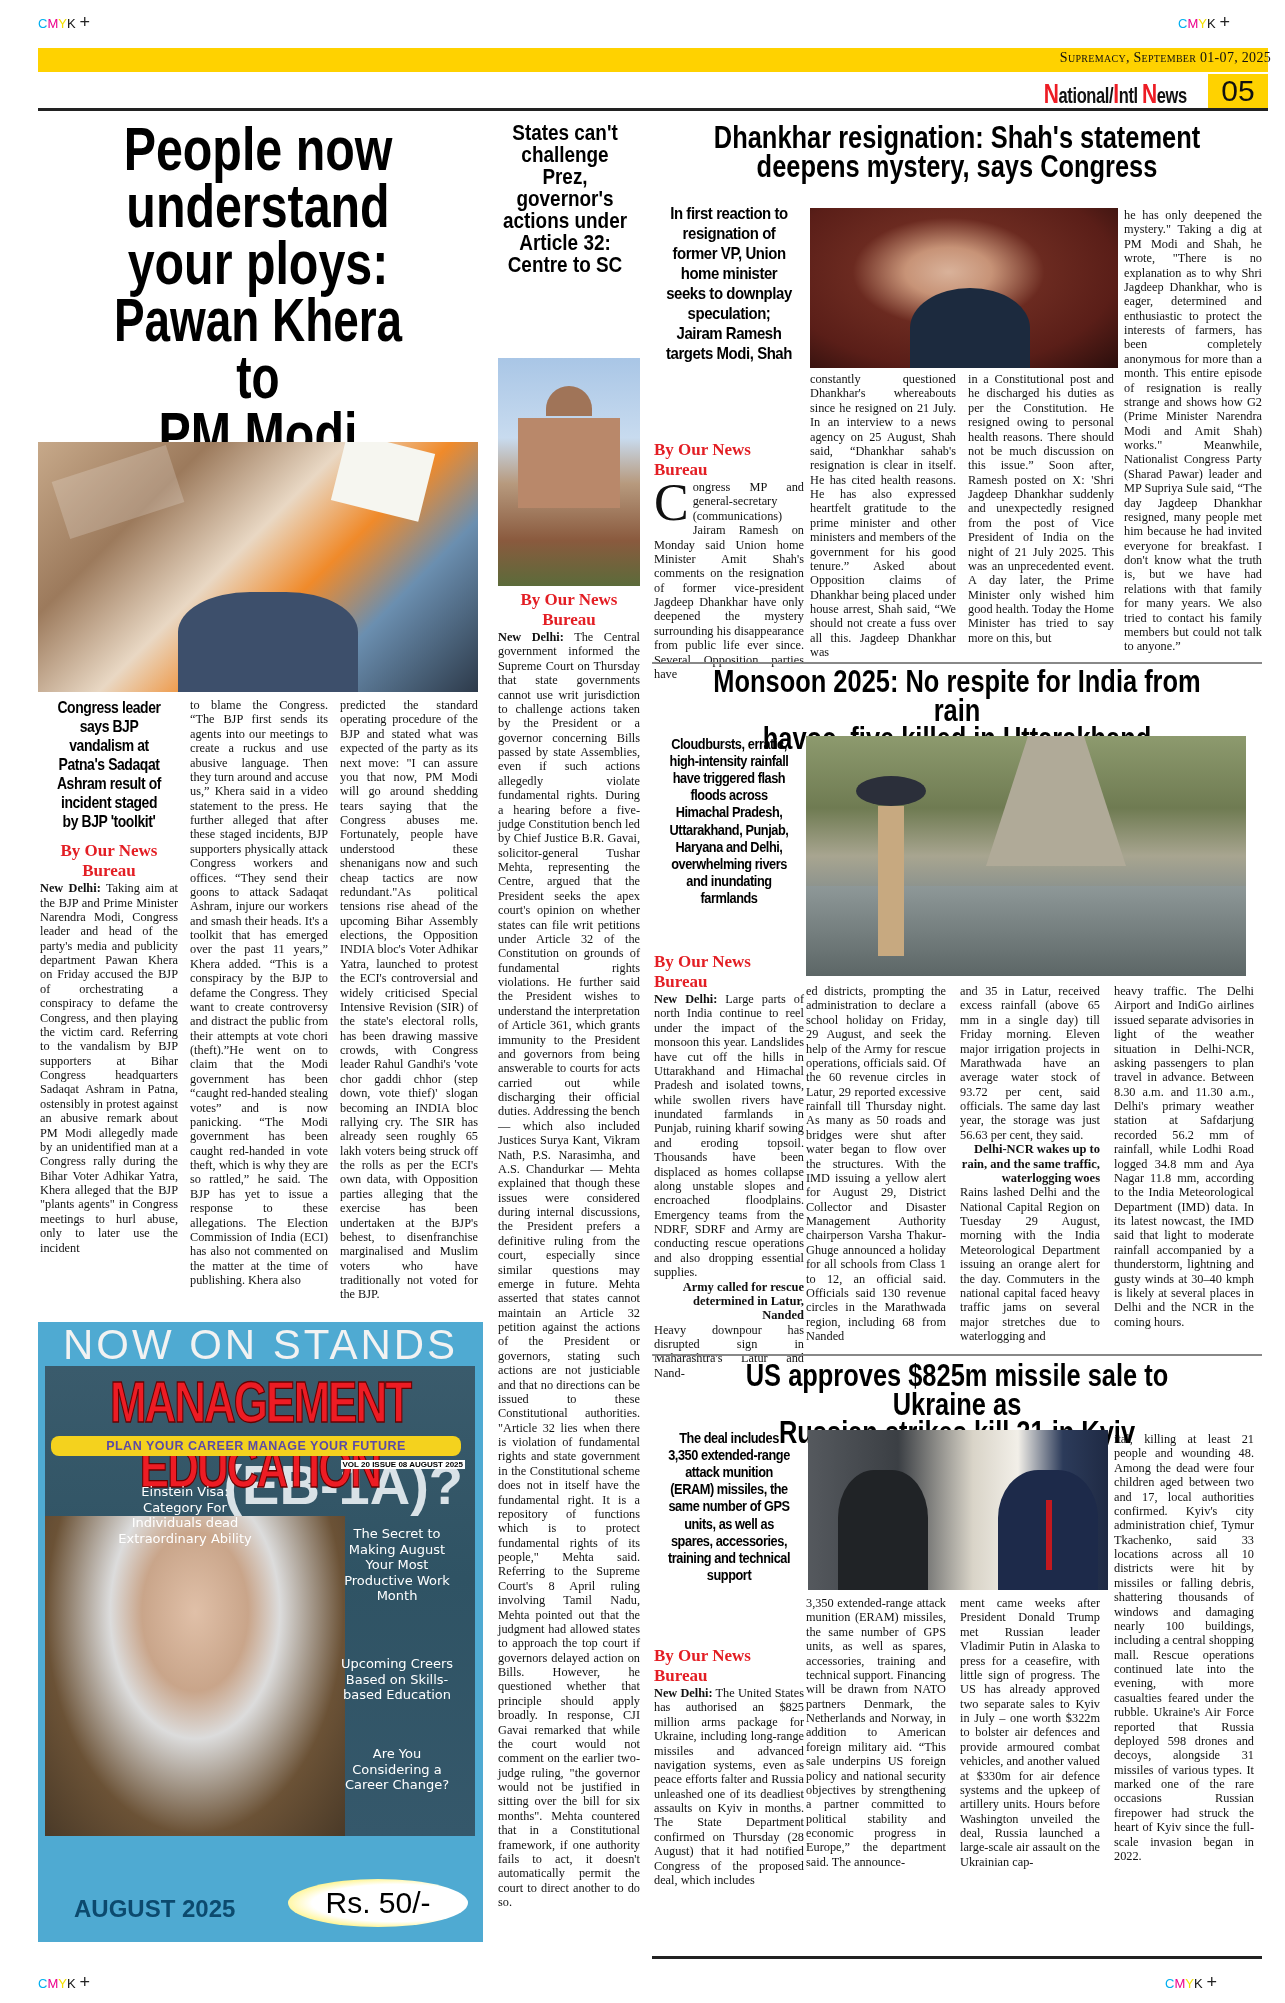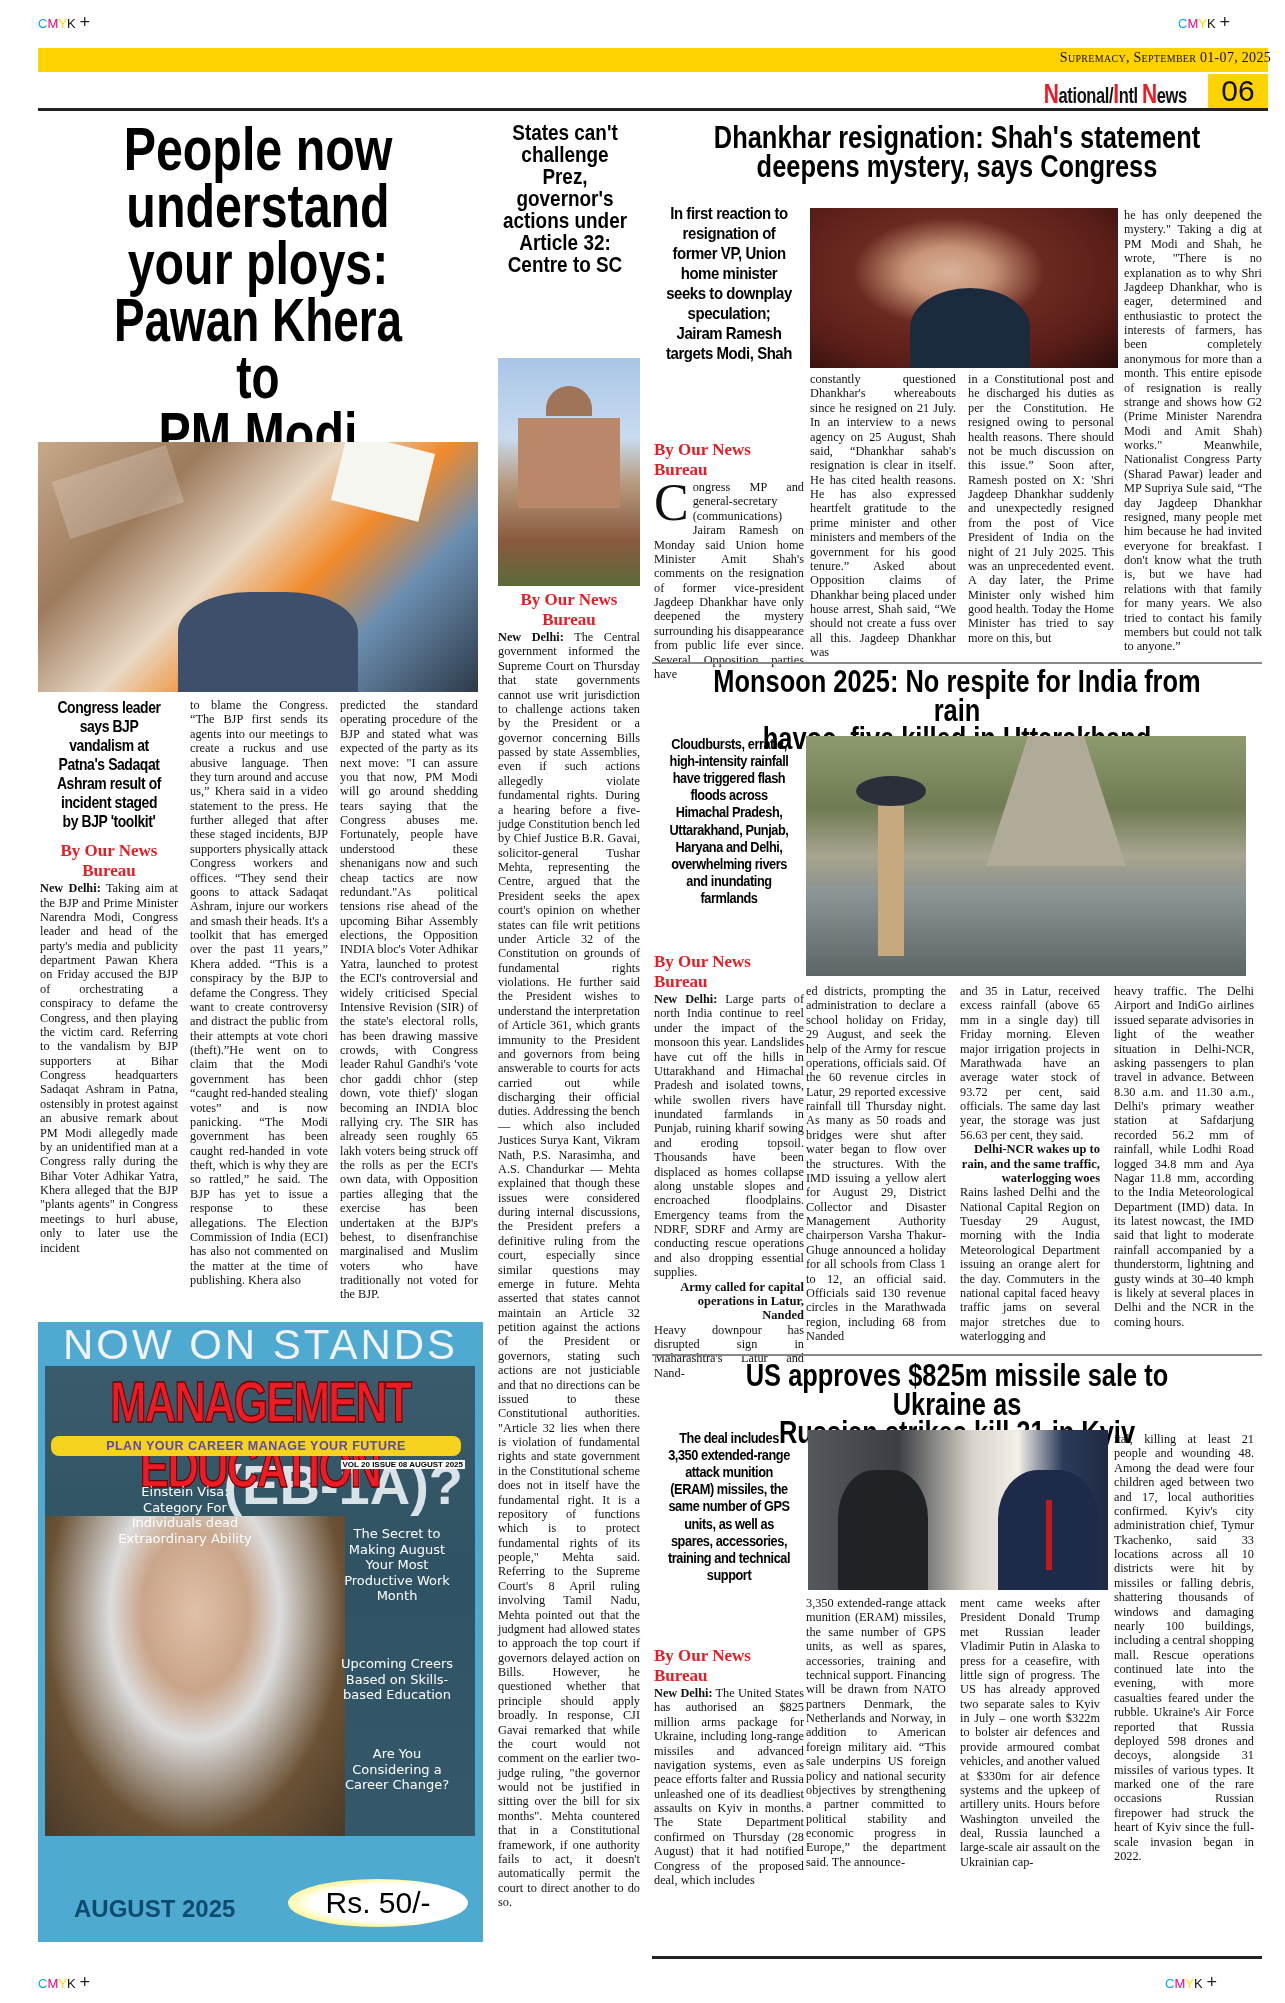--- a/index.html
+++ b/index.html
@@ -49,21 +49,21 @@
 </div>
 <div class="abs reg" style="left:1165px;top:1972px;">
   <span class="c">C</span><span class="m">M</span><span class="y">Y</span><span class="k">K</span><span class="plus">+</span>
 </div>
 
 <div class="abs topbar"></div>
 <div class="abs dateline">Supremacy, September 01-07, 2025</div>
 <div class="abs section">
   <span class="r">N</span><span>ational/</span><span class="r">I</span><span>ntl </span><span class="r">N</span><span>ews</span>
 </div>
-<div class="abs pageno">06</div>
+<div class="abs pageno">05</div>
 <div class="abs hr" style="left:38px;top:108px;width:1230px;"></div>
 
 <div class="abs" style="left:38px;top:120px;width:440px;">
   <div class="hl" style="font-size:62px;transform:scaleX(0.78);">People now</div>
   <div class="hl" style="font-size:62px;transform:scaleX(0.78);">understand</div>
   <div class="hl" style="font-size:62px;transform:scaleX(0.78);">your ploys:</div>
   <div class="hl" style="font-size:62px;transform:scaleX(0.74);">Pawan Khera to</div>
   <div class="hl" style="font-size:62px;transform:scaleX(0.78);">PM Modi</div>
 </div>
 <div class="abs photo" style="left:38px;top:442px;width:440px;height:250px;background:linear-gradient(135deg,#c7a98a 0%,#9c7a5c 25%,#e9d8c4 45%,#f08a2a 60%,#6b8fb0 75%,#2d3a4a 100%);">
@@ -110,21 +110,21 @@
 <div class="abs hr thin" style="left:652px;top:662px;width:610px;"></div>
 
 <div class="abs" style="left:652px;top:668px;width:610px;">
   <div class="hl" style="font-size:31px;transform:scaleX(0.82);">Monsoon 2025: No respite for India from rain</div>
   <div class="hl" style="font-size:31px;transform:scaleX(0.82);">havoc, five killed in Uttarakhand landslides</div>
 </div>
 <div class="abs" style="left:654px;top:736px;width:150px;">
   <div class="deck" style="font-size:14.5px;line-height:1.18;transform:scaleX(0.88);transform-origin:center top;height:210px;">Cloudbursts, erratic, high-intensity rainfall have triggered flash floods across Himachal Pradesh, Uttarakhand, Punjab, Haryana and Delhi, overwhelming rivers and inundating farmlands</div>
   <div class="byline" style="margin-top:6px;">By Our News Bureau</div>
   <div class="body"><b>New Delhi:</b> <span>Large parts of north India continue to reel under the impact of the monsoon this year. Landslides have cut off the hills in Uttarakhand and Himachal Pradesh and isolated towns, while swollen rivers have inundated farmlands in Punjab, ruining kharif sowing and eroding topsoil. Thousands have been displaced as homes collapse along unstable slopes and encroached floodplains. Emergency teams from the NDRF, SDRF and Army are conducting rescue operations and also dropping essential supplies.</span></div>
-  <div class="body sub">Army called for capital operations in Latur, Nanded</div>
+  <div class="body sub">Army called for rescue determined in Latur, Nanded</div>
   <div class="body">Heavy downpour has disrupted sign in Maharashtra's Latur and Nand-</div>
 </div>
 <div class="abs photo" style="left:806px;top:736px;width:440px;height:240px;background:linear-gradient(180deg,#8d9a6e 0%,#6f7b52 30%,#a8a590 50%,#7f8a8c 70%,#5e6a6a 100%);">
   <div style="position:absolute;left:180px;top:0;width:140px;height:130px;background:#b0aa98;clip-path:polygon(30% 0,70% 0,100% 100%,0 100%);"></div>
   <div style="position:absolute;left:0;top:150px;width:440px;height:90px;background:linear-gradient(180deg,#8e9898,#5c6666);"></div>
   <div style="position:absolute;left:50px;top:40px;width:70px;height:30px;border-radius:50%;background:#2b2f3a;"></div>
   <div style="position:absolute;left:72px;top:70px;width:26px;height:150px;background:#c7a980;"></div>
 </div>
 <div class="abs body" style="left:806px;top:984px;width:140px;">ed districts, prompting the administration to declare a school holiday on Friday, 29 August, and seek the help of the Army for rescue operations, officials said. Of the 60 revenue circles in Latur, 29 reported excessive rainfall till Thursday night. As many as 50 roads and bridges were shut after water began to flow over the structures. With the IMD issuing a yellow alert for August 29, District Collector and Disaster Management Authority chairperson Varsha Thakur-Ghuge announced a holiday for all schools from Class 1 to 12, an official said. Officials said 130 revenue circles in the Marathwada region, including 68 from Nanded</div>
 <div class="abs" style="left:960px;top:984px;width:140px;">

